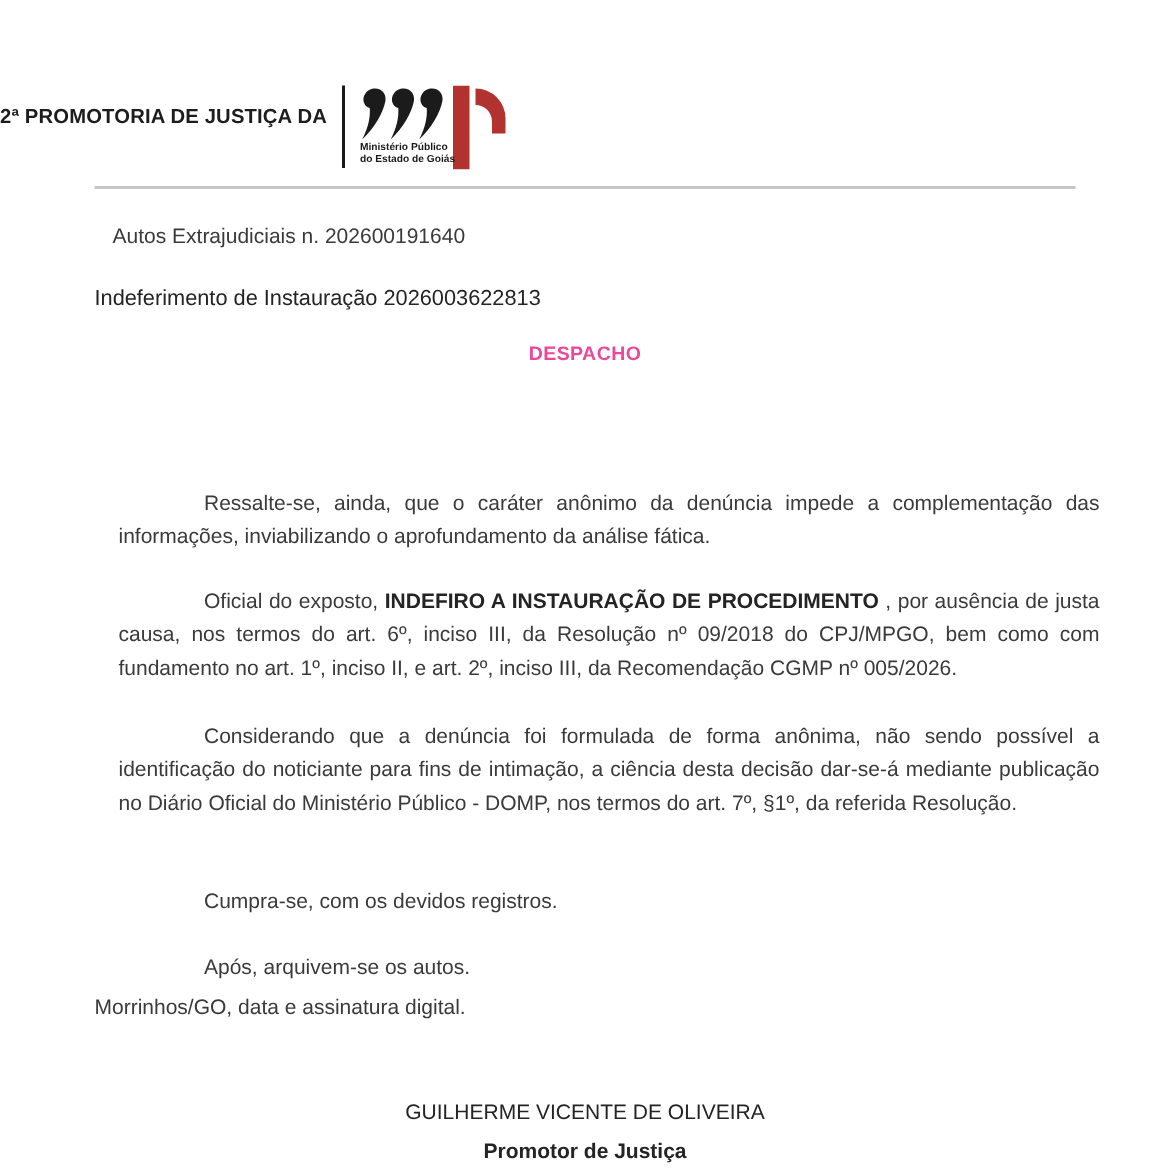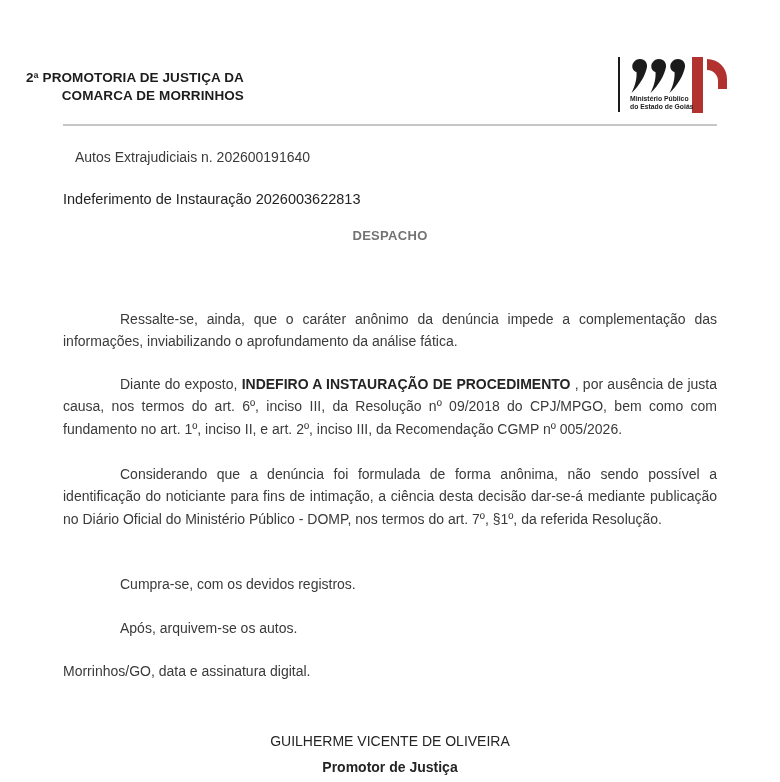--- a/index.html
+++ b/index.html
@@ -8,21 +8,21 @@
     width:780px; height:782px;
     background:#ffffff;
     overflow:hidden;
     font-family:"Liberation Sans", sans-serif;
     color:#3a3a3a;
   }
 
   
   .header {
     position:absolute; top:57px; left:0; width:704px;
-    display:flex; justify-content:space-between; align-items:flex-start;margin-left:26px;
+    display:flex; justify-content:flex-start; align-items:flex-start;
   }
   .header-office {
     text-align:right;
     font-weight:700; font-size:13.5px; line-height:18px;
     letter-spacing:0.1px;
     color:#1d1d1d;
     margin-top:12px; margin-right:10px;
   }
   .logo-block { display:flex; align-items:flex-start; }
   .logo-divider { width:2px; height:55px; background:#1a1a1a; }
@@ -45,29 +45,29 @@
     position:absolute; top:149px; left:75px;
     font-size:14px; color:#3a3a3a;
   }
   .subject-line {
     position:absolute; top:191px; left:63px;
     font-size:14.5px; font-weight:400; color:#242424;
   }
   .doc-title {
     position:absolute; top:228px; left:0; width:780px;
     text-align:center; font-size:13px; font-weight:700;
-    letter-spacing:0.3px; color:#737373;
+    letter-spacing:0.3px; color:#ec4899;
   }
 
   
   .para {
     position:absolute; left:63px; width:654px;
     font-size:14px; line-height:22.4px; color:#3a3a3a;
     text-align:justify; text-indent:57px;
-    margin:0;
+    margin:16px;
   }
   .para b { color:#242424; }
   #p1 { top:308px; }
   #p2 { top:373px; }
   #p3 { top:463px; }
   #p4 { top:573px; text-align:left; }
   #p5 { top:617px; text-align:left; }
 
   .place-line {
     position:absolute; top:663px; left:63px; width:654px;
@@ -85,21 +85,20 @@
   }
 </style>
 </head>
 <body>
 
 <div class="page">
 
   <div class="header">
     <div class="header-office">
       <div>2ª PROMOTORIA DE JUSTIÇA DA</div>
-      <div>COMARCA DE MORRINHOS</div>
     </div>
     <div class="logo-block">
       <div class="logo-divider"></div>
       <div class="logo-art">
         <svg width="100" height="56" viewBox="0 0 100 56" aria-hidden="true">
           <g transform="translate(0,2)">
             <path d="M10,0 C15,0 17.5,4 17,8 C15.5,16 10,26 1.5,34 C5.5,26 7,19 6.5,13 C2.5,12 1,7 3.5,3.5 C5,1 7.5,0 10,0 Z" fill="#1b1b1b"></path>
           </g>
           <g transform="translate(19,2)">
             <path d="M10,0 C15,0 17.5,4 17,8 C15.5,16 10,26 1.5,34 C5.5,26 7,19 6.5,13 C2.5,12 1,7 3.5,3.5 C5,1 7.5,0 10,0 Z" fill="#1b1b1b"></path>
@@ -121,21 +120,21 @@
   </div>
 
   <div class="rule"></div>
 
   <div class="case-line">Autos Extrajudiciais n. 202600191640</div>
   <div class="subject-line">Indeferimento de Instauração 2026003622813</div>
   <div class="doc-title">DESPACHO</div>
 
   <p class="para" id="p1">Ressalte-se, ainda, que o caráter anônimo da denúncia impede a complementação das informações, inviabilizando o aprofundamento da análise fática.</p>
 
-  <p class="para" id="p2"><span>Diante do exposto, </span><b>INDEFIRO A INSTAURAÇÃO DE PROCEDIMENTO</b><span> , por ausência de justa causa, nos termos do art. 6º, inciso III, da Resolução nº 09/2018 do CPJ/MPGO, bem como com fundamento no art. 1º, inciso II, e art. 2º, inciso III, da Recomendação CGMP nº 005/2026.</span></p>
+  <p class="para" id="p2"><span>Oficial do exposto, </span><b>INDEFIRO A INSTAURAÇÃO DE PROCEDIMENTO</b><span> , por ausência de justa causa, nos termos do art. 6º, inciso III, da Resolução nº 09/2018 do CPJ/MPGO, bem como com fundamento no art. 1º, inciso II, e art. 2º, inciso III, da Recomendação CGMP nº 005/2026.</span></p>
 
   <p class="para" id="p3">Considerando que a denúncia foi formulada de forma anônima, não sendo possível a identificação do noticiante para fins de intimação, a ciência desta decisão dar-se-á mediante publicação no Diário Oficial do Ministério Público - DOMP, nos termos do art. 7º, §1º, da referida Resolução.</p>
   <p class="para" id="p5">Após, arquivem-se os autos.</p>
   <p class="para" id="p4">Cumpra-se, com os devidos registros.</p>
 
   <div class="place-line">Morrinhos/GO, data e assinatura digital.</div>
 
   <div class="sig-name">GUILHERME VICENTE DE OLIVEIRA</div>
   <div class="sig-role">Promotor de Justiça</div>
 

